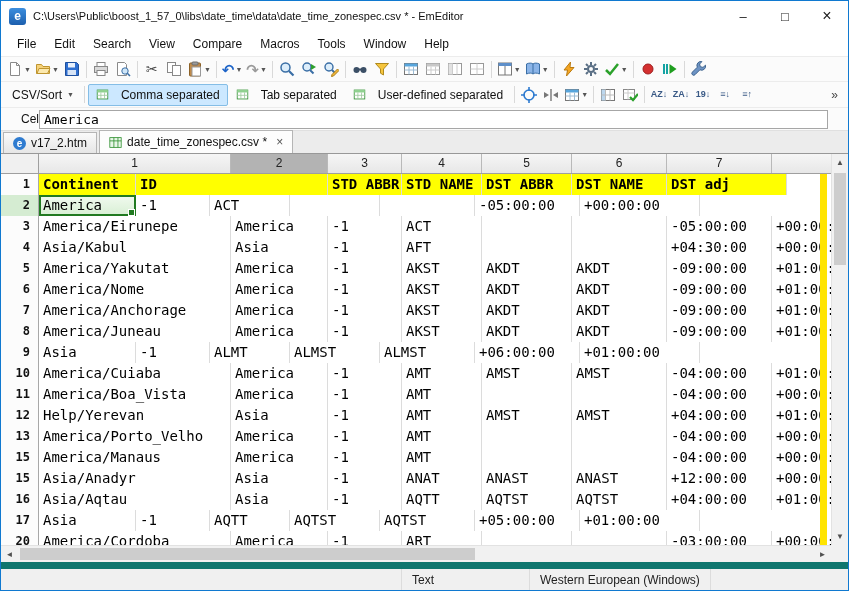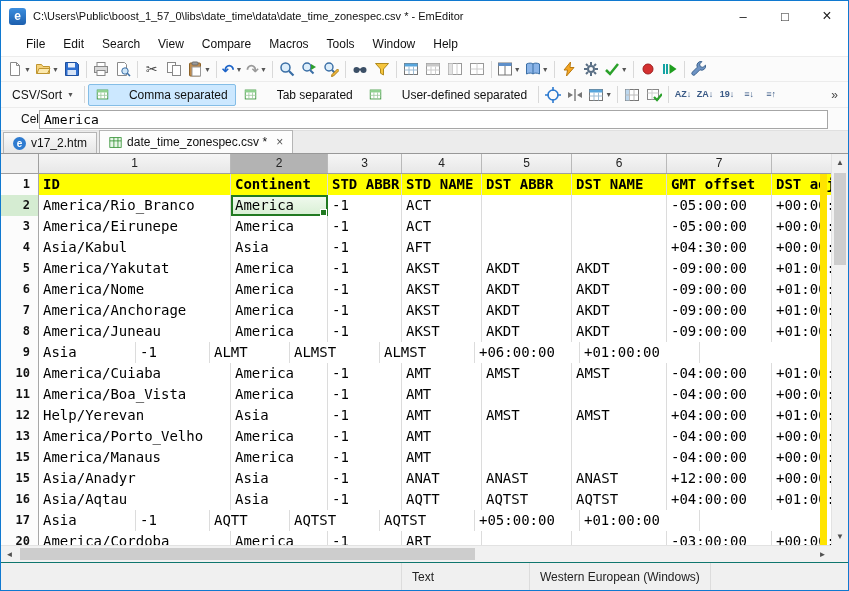--- a/index.html
+++ b/index.html
@@ -9,37 +9,37 @@
   #window { width: 849px; height: 591px; border: 1px solid #1079d0; display: flex; flex-direction: column; background: #fff; }
 
   
   .titlebar { height: 30px; flex: 0 0 auto; display: flex; align-items: center; padding-left: 8px; background: #fff; }
   .app-icon { width: 17px; height: 17px; flex: none; background: linear-gradient(#3c8ede, #1c5fae); color: #fff; border-radius: 3px; font: bold 12px/17px "Liberation Sans", sans-serif; text-align: center; margin-right: 7px; }
   .title-text { font-size: 11px; white-space: nowrap; }
   .title-controls { margin-left: auto; display: flex; height: 100%; }
   .tc-btn { width: 42px; display: flex; align-items: center; justify-content: center; font-size: 13px; color: #222; }
 
   
-  .menubar { height: 25px; flex: 0 0 auto; display: flex; align-items: center; padding-left: 16px; background: #fff; }
+  .menubar { height: 25px; flex: 0 0 auto; display: flex; align-items: center; padding-left: 7px; background: #fff; }
   .menu-item { padding: 4px 9px; font-size: 12px; }
 
   
   .toolbar { display: flex; align-items: center; height: 25px; flex: 0 0 auto; padding: 0 4px; background: #fbfbfb; border-top: 1px solid #ececec; }
   .toolbar2 { height: 26px; }
   .tb-btn { height: 22px; min-width: 22px; padding: 0 2px; display: flex; align-items: center; justify-content: center; border-radius: 2px; flex: none; }
   .tb-btn svg { width: 16px; height: 16px; display: block; }
   .tb-sep { width: 1px; height: 17px; background: #d9d9d9; margin: 0 3px; flex: none; }
   .dd { font-size: 7px; color: #555; margin-left: 1px; }
   .glyph { font-size: 14px; line-height: 1; }
   .glyph.undo { color: #1d64c8; font-weight: bold; font-size: 15px; }
   .glyph.redo { color: #9a9a9a; font-weight: bold; font-size: 15px; }
   .glyph.cut { color: #444; }
   .sort-glyph { font: bold 9px/1 "Liberation Sans", sans-serif; color: #3a5a86; letter-spacing: 0; }
   .csvsort-label { display: flex; align-items: center; gap: 4px; padding: 0 7px; height: 22px; }
-  .mode-btn { display: flex; align-items: center; gap: 20px; padding: 0 7px; height: 22px; border: 1px solid transparent; border-radius: 2px; font-size: 12px; flex: none; }
+  .mode-btn { display: flex; align-items: center; gap: 12px; padding: 0 7px; height: 22px; border: 1px solid transparent; border-radius: 2px; font-size: 12px; flex: none; }
   .mode-btn.active { background: #cce8ff; border-color: #84bde6; }
   .mode-btn svg { width: 13px; height: 13px; }
   .overflow-btn { margin-left: auto; font-size: 12px; color: #444; padding: 0 6px; }
 
   
   .cellbar { height: 23px; flex: 0 0 auto; display: flex; align-items: center; background: #fbfbfb; border-top: 1px solid #ececec; }
   .cell-label { width: 36px; padding-left: 20px; font-size: 12px; }
   .cell-input { width: 789px; height: 19px; border: 1px solid #a6a6a6; padding: 0 4px; font: 13px "DejaVu Sans Mono", monospace; background: #fff; margin-left: 2px; }
 
   
@@ -74,21 +74,21 @@
   .vs-arrow.down { position: absolute; bottom: 0; left: 0; right: 0; }
   .vs-thumb { position: absolute; top: 19px; left: 2px; right: 2px; height: 92px; background: #cdcdcd; }
 
   .hscroll { position: absolute; left: 0; right: 17px; bottom: 0; height: 17px; background: #f1f1f1; border-top: 1px solid #e2e2e2; display: flex; align-items: center; }
   .hs-arrow { width: 17px; height: 17px; display: flex; align-items: center; justify-content: center; font-size: 8px; color: #505050; flex: none; }
   .hs-arrow.right { margin-left: auto; }
   .hs-thumb { position: absolute; left: 19px; top: 2px; bottom: 2px; width: 455px; background: #cdcdcd; }
   .scroll-corner { position: absolute; right: 0; bottom: 0; width: 17px; height: 17px; background: #f1f1f1; }
 
   
-  .statusbar { height: 28px; flex: 0 0 auto; background: #f0f0f0; border-top: 1px solid #0f766e; position: relative; font-size: 12px; color: #222; }
+  .statusbar { height: 28px; flex: 0 0 auto; background: #f0f0f0; border-top: 7px solid #0f766e; position: relative; font-size: 12px; color: #222; }
   .status-item { position: absolute; top: 0; height: 100%; display: flex; align-items: center; padding: 0 10px; border-left: 1px solid #dcdcdc; white-space: nowrap; }
   #st-mode { left: 400px; }
   #st-pos { left: 447px; margin-top: 30px; }
   #st-enc { left: 528px; border-right: 1px solid #dcdcdc; }
 </style>
 </head>
 <body>
 
 <div id="window">
 
@@ -411,32 +411,30 @@
           <div class="col-head w4">5</div>
           <div class="col-head w5">6</div>
           <div class="col-head w6">7</div>
           <div class="col-head w7"></div>
         </div>
     </div>
 
     <div id="grid-rows">
         <div class="grid-row header-row">
           <div class="gutter-cell">1</div>
+          <div class="cell w1">Continent</div>
           <div class="cell w0">ID</div>
-          <div class="cell w1">Continent</div>
           <div class="cell w2">STD ABBR</div>
           <div class="cell w3">STD NAME</div>
           <div class="cell w4">DST ABBR</div>
           <div class="cell w5">DST NAME</div>
-          <div class="cell w6">GMT offset</div>
           <div class="cell w7">DST adj</div>
         </div>
         <div class="grid-row current">
           <div class="gutter-cell">2</div>
-          <div class="cell w0">America/Rio_Branco</div>
           <div class="cell w1 selected">America</div>
           <div class="cell w2">-1</div>
           <div class="cell w3">ACT</div>
           <div class="cell w4"></div>
           <div class="cell w5"></div>
           <div class="cell w6">-05:00:00</div>
           <div class="cell w7">+00:00:00</div>
         </div>
         <div class="grid-row">
           <div class="gutter-cell">3</div>

